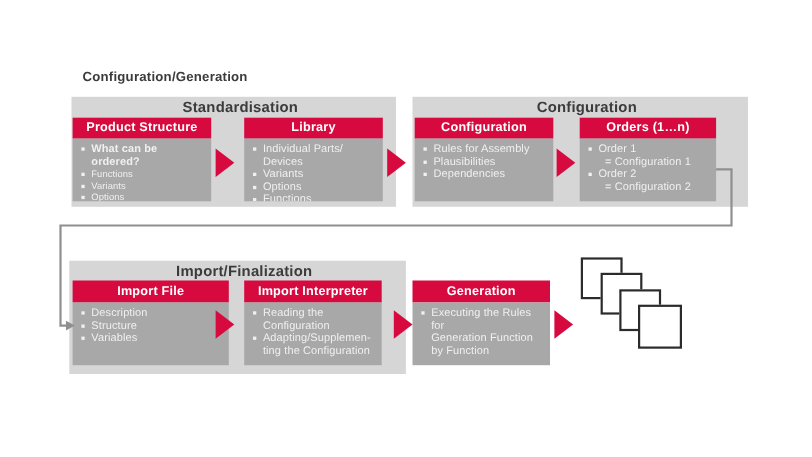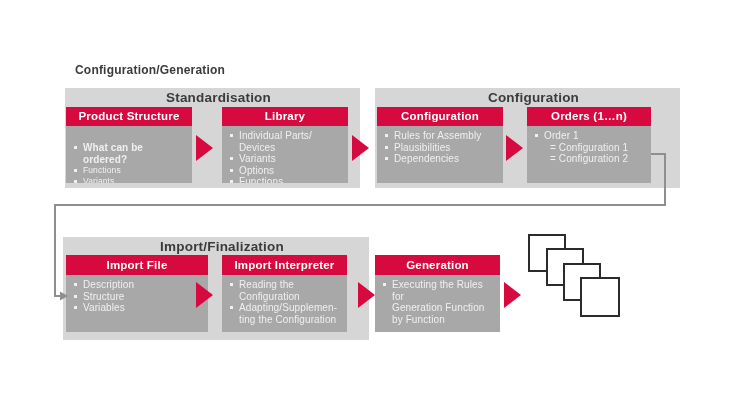--- a/index.html
+++ b/index.html
@@ -25,21 +25,21 @@
     background:#a8a8a8; height:57px; margin:0; padding:4px 3px 0 7px;
     list-style:none; box-sizing:border-box; overflow:hidden;
   }
   .inner-body li {
     color:#f0f0f0; font-size:10px; line-height:11.5px; position:relative;
     padding-left:10px; white-space:pre-line; letter-spacing:.1px;
   }
   .inner-body li::before {
     content:""; position:absolute; left:1px; top:4px; width:3px; height:3px; background:#f0f0f0;
   }
-  .inner-body li.bold { font-weight:700;margin-top:12px; }
+  .inner-body li.bold { font-weight:700; }
   .inner-body li.small { font-size:8.5px; line-height:10.5px; }
   .inner-body li.sub { padding-left:16px; }
   .inner-body li.sub::before { display:none; }
   .flow-arrow {
     position:absolute; width:0; height:0;
     border-top:13px solid transparent; border-bottom:13px solid transparent;
     border-left:17px solid #d60a3e;
   }
   .connector-svg { position:absolute; left:0; top:0; pointer-events:none; }
   .sq { position:absolute; background:#ffffff; border:2px solid #2b2b2b; box-sizing:border-box; }
@@ -86,20 +86,21 @@
         <li>Plausibilities</li>
         <li>Dependencies</li>
       </ul>
     </div>
 
     <div class="inner" style="left:152px; top:19px; width:124px;">
       <div class="inner-header">Orders (1…n)</div>
       <ul class="inner-body">
         <li>Order 1</li>
         <li class="sub">= Configuration 1</li>
+        <li>Order 2</li>
         <li class="sub">= Configuration 2</li>
       </ul>
     </div>
   </div>
 
   <div class="outer" style="left:63px; top:237px; width:294px; height:103px;">
     <div class="sec-label">Import/Finalization</div>
 
     <div class="inner" style="left:3px; top:18px; width:142px;">
       <div class="inner-header" style="height:20px; line-height:20px;">Import File</div>

